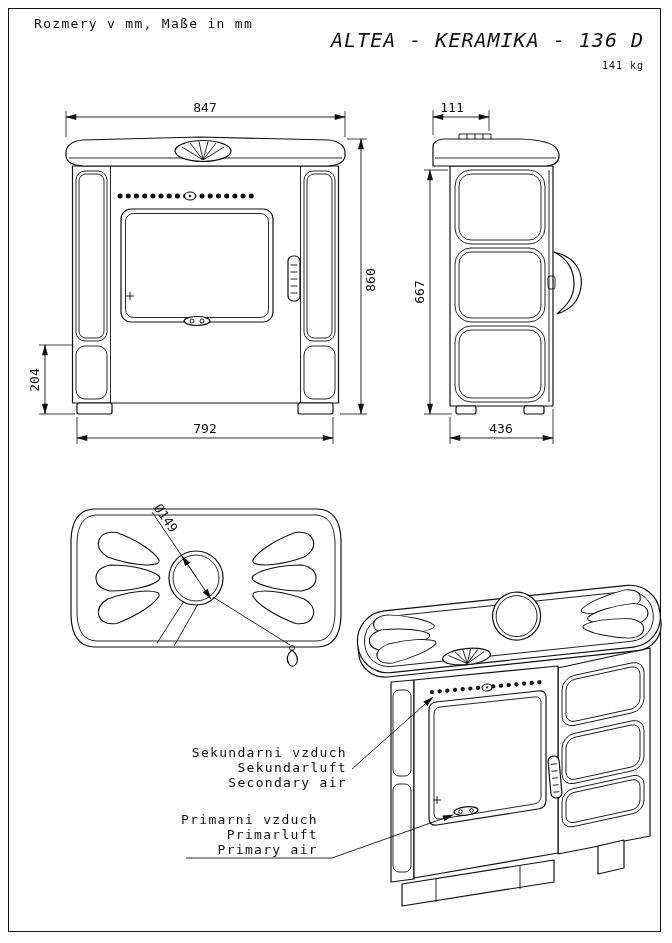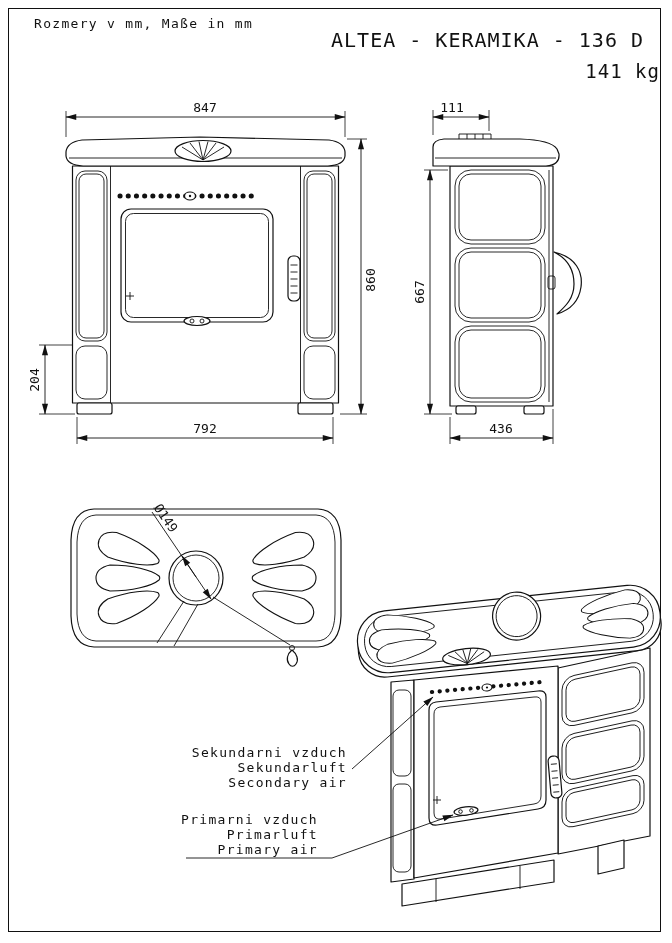--- a/index.html
+++ b/index.html
@@ -1,20 +1,20 @@
 <!DOCTYPE html>
 <html><head>
 <meta charset="utf-8">
 <style>
   html,body{margin:0;padding:0;background:#fff;}
   body{width:672px;height:943px;position:relative;font-family:"DejaVu Sans Mono",monospace;color:#111;overflow:hidden;}
   .frame{position:absolute;left:8px;top:8px;width:653px;height:924px;border:1.5px solid #111;box-sizing:border-box;}
   .units-note{position:absolute;left:34px;top:16px;font-size:13px;letter-spacing:1.3px;white-space:nowrap;}
-  .title{position:absolute;right:28px;top:28px;font-size:20px;letter-spacing:1px;white-space:nowrap;}
-  .weight{position:absolute;right:12px;top:60px;font-size:19px;letter-spacing:1px;white-space:nowrap;text-align:right;}
+  .title{position:absolute;right:28px;top:28px;font-size:20px;letter-spacing:1px;white-space:nowrap;font-style:italic;}
+  .weight{position:absolute;right:28px;top:60px;font-size:10px;letter-spacing:1px;white-space:nowrap;text-align:right;}
   svg{position:absolute;left:0;top:0;}
   svg text{font-family:"DejaVu Sans Mono",monospace;font-size:13px;fill:#111;}
   .lbl{font-size:13px;letter-spacing:1.3px;}
   .o{fill:#fff;stroke:#111;stroke-width:1.2;stroke-linejoin:round;}
   .t{fill:none;stroke:#111;stroke-width:0.9;stroke-linejoin:round;}
   .ext{fill:none;stroke:#111;stroke-width:0.8;}
   .dimline{fill:none;stroke:#111;stroke-width:0.9;}
   .dots{fill:none;stroke:#111;stroke-width:5;stroke-linecap:round;stroke-dasharray:0.1 8.1;}
   .dots2{fill:none;stroke:#111;stroke-width:4.2;stroke-linecap:round;stroke-dasharray:0.1 7.6;}
 </style>

